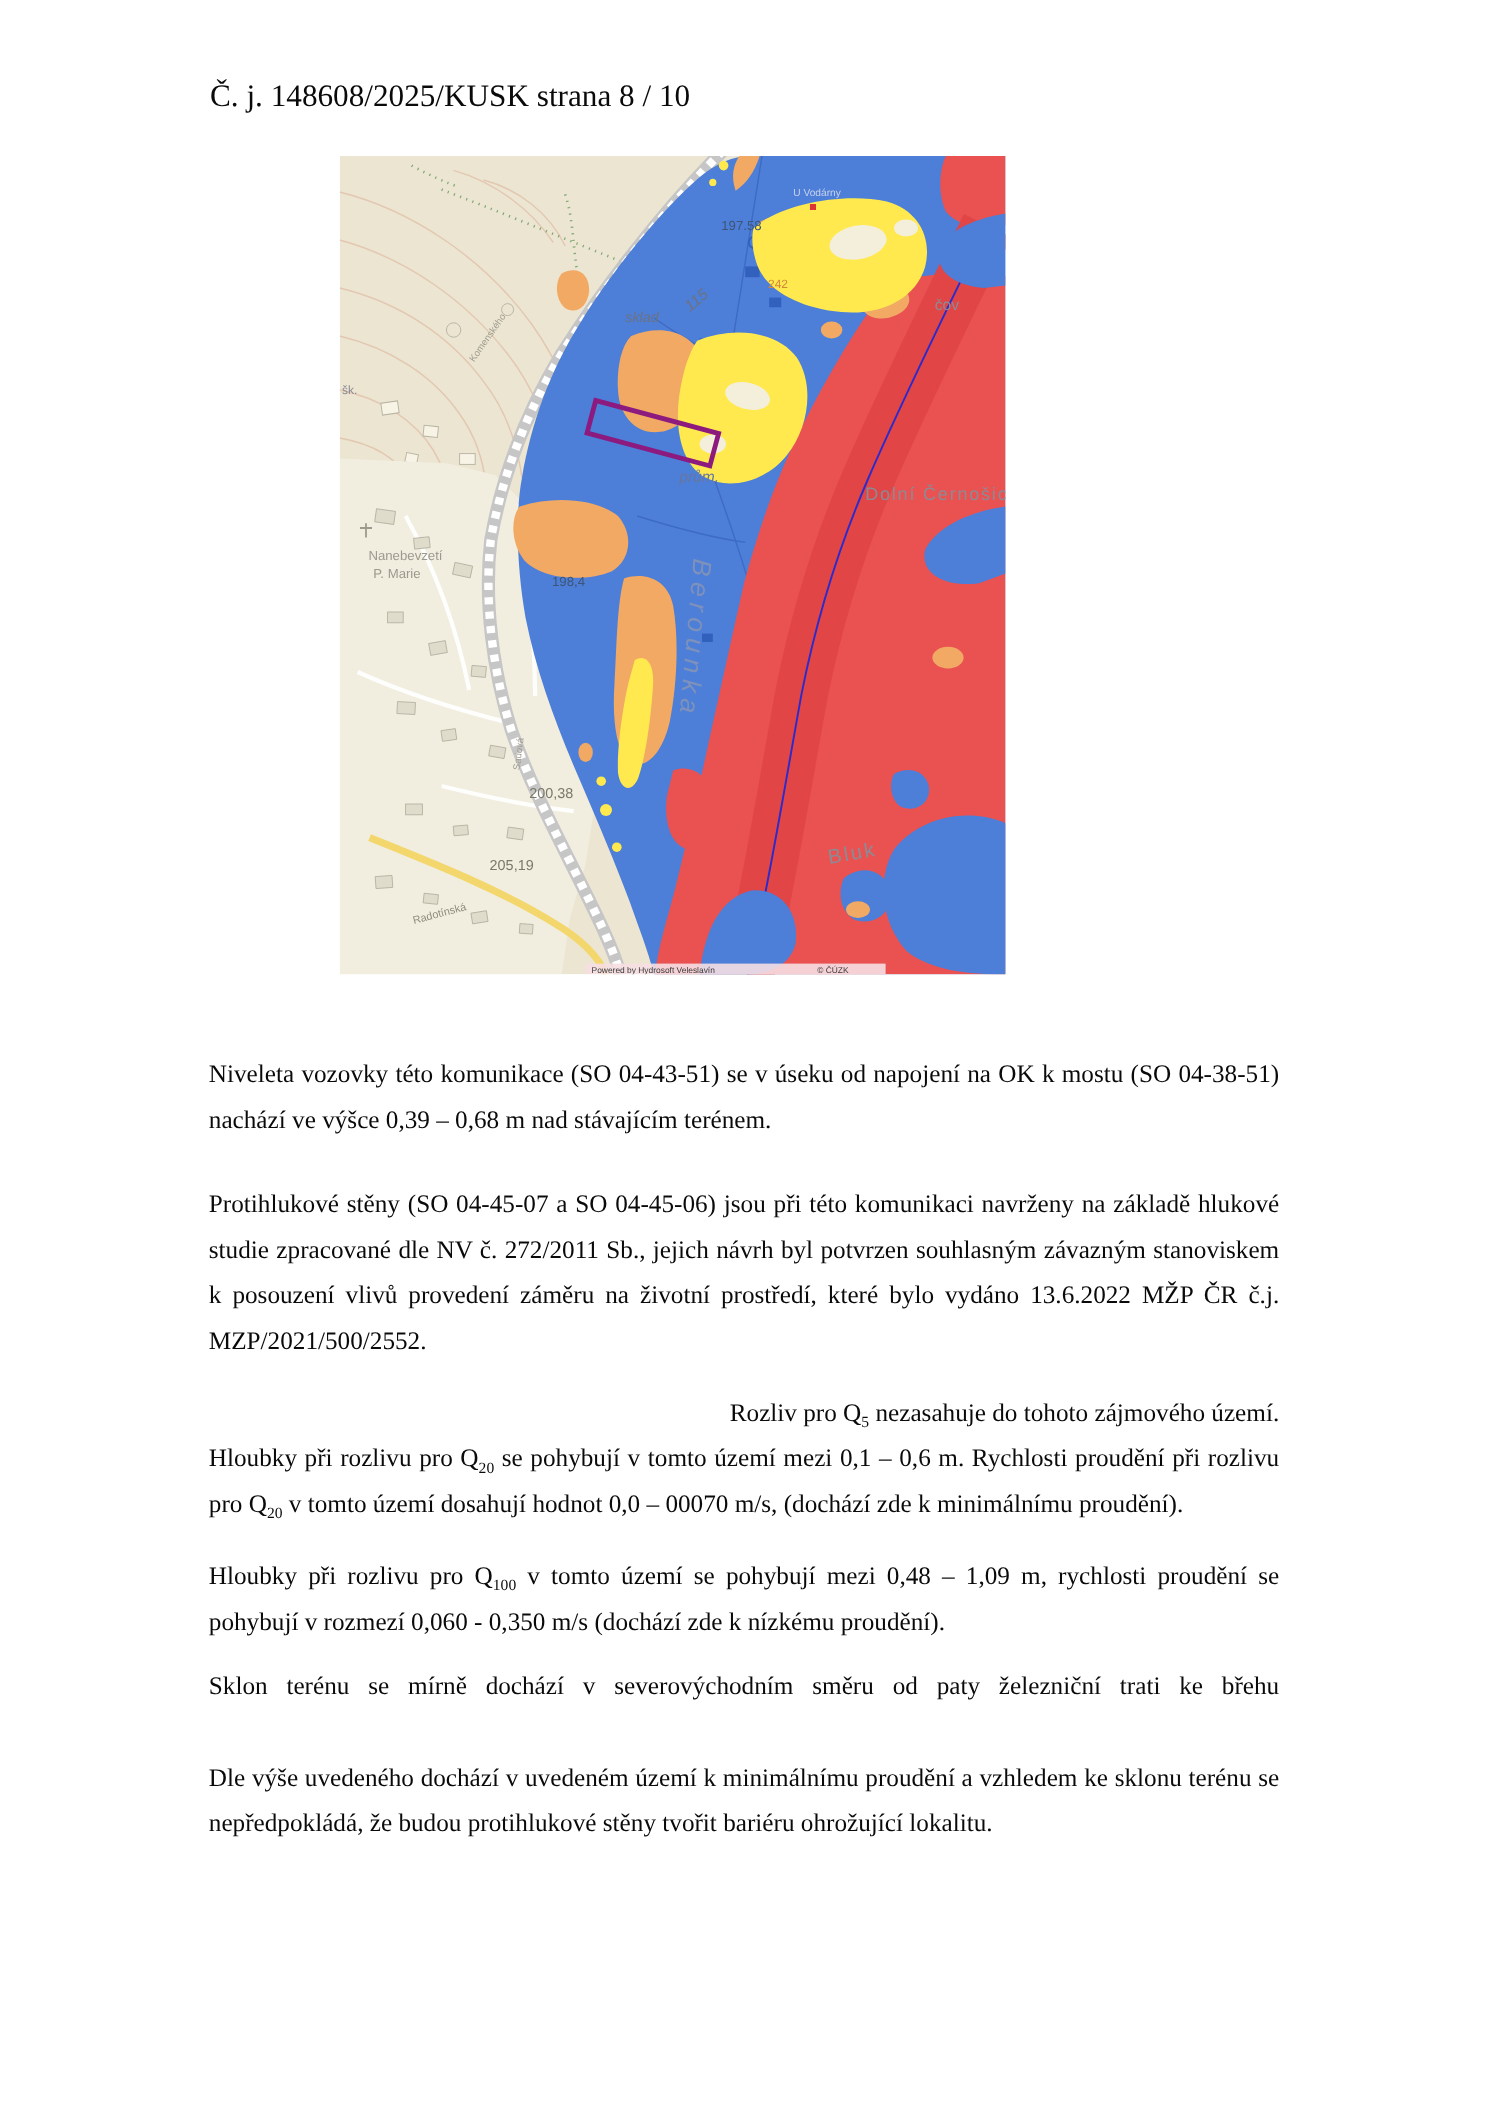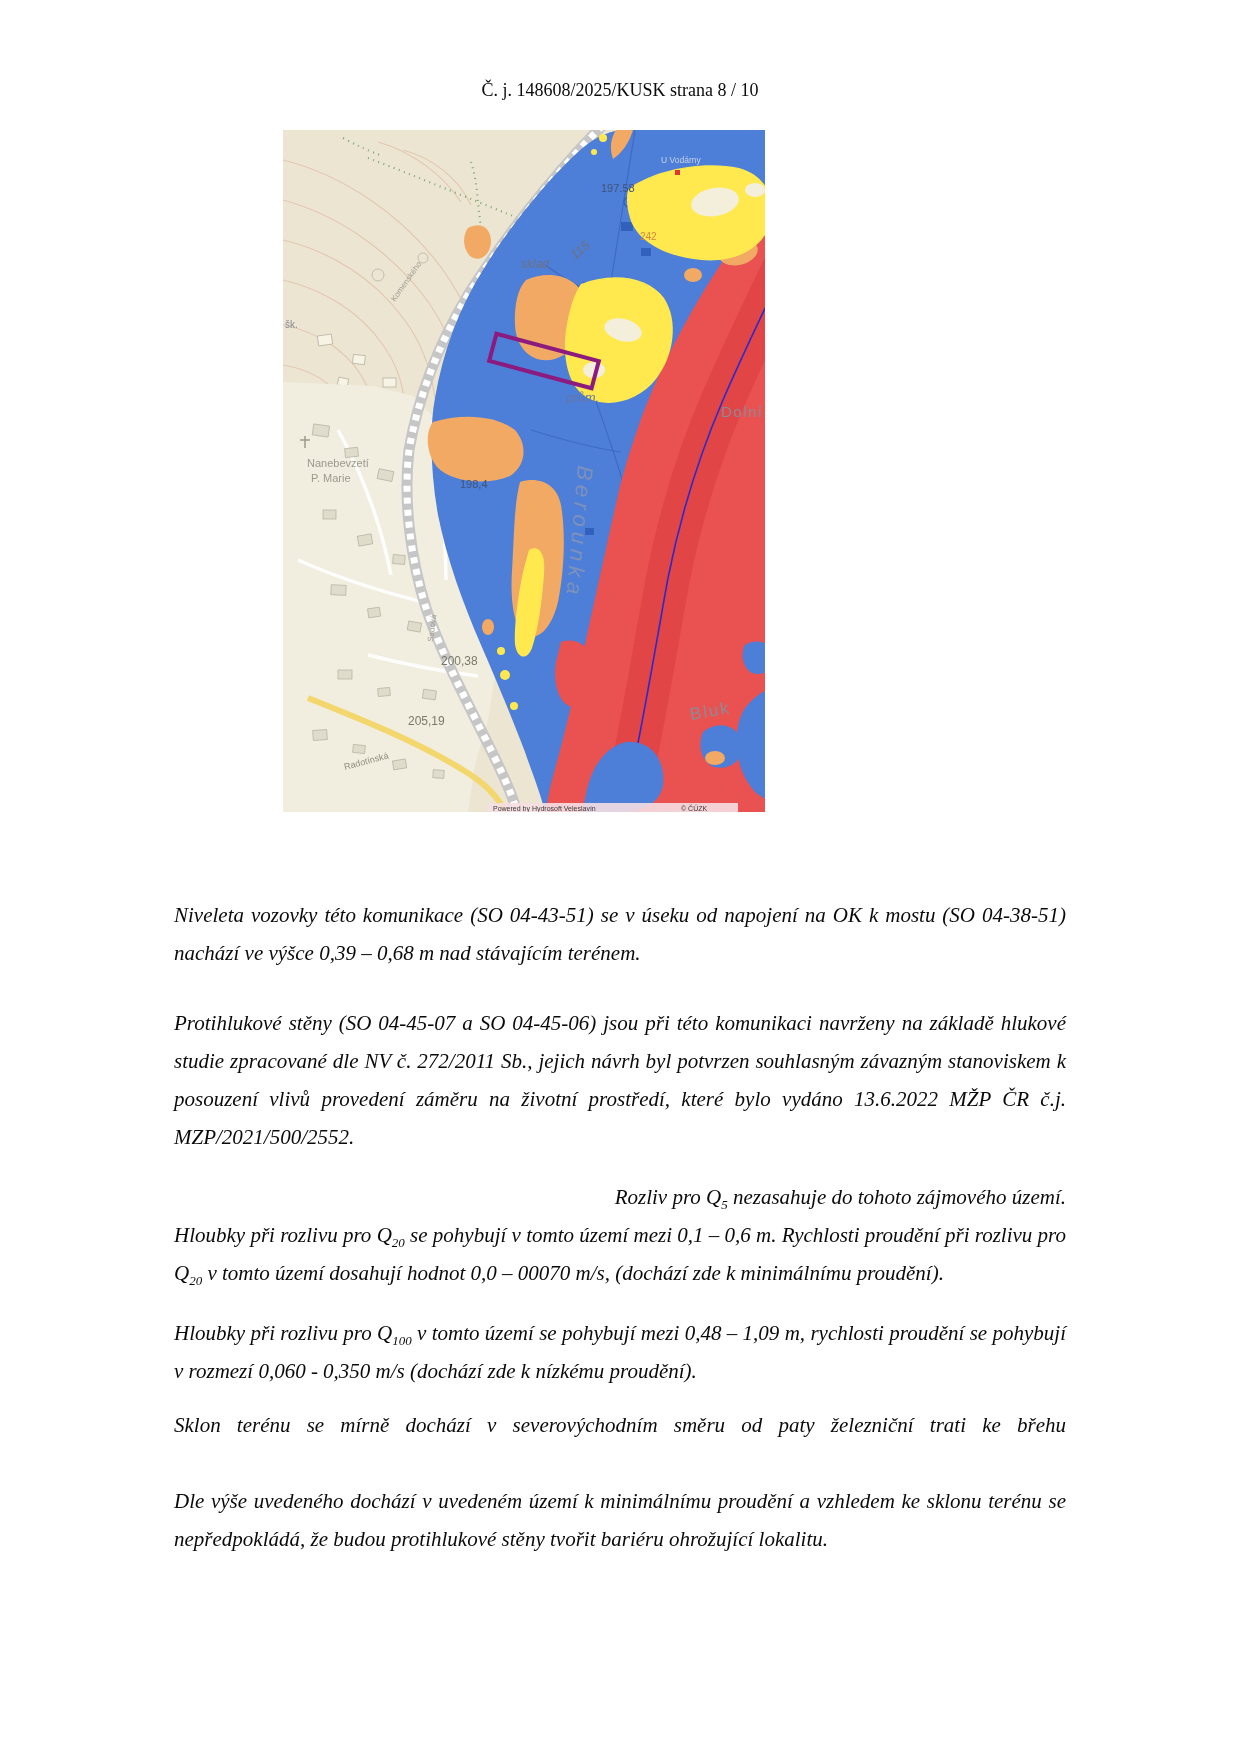--- a/index.html
+++ b/index.html
@@ -2,31 +2,31 @@
 <html><head>
 <meta charset="utf-8">
 <style>
   html,body { margin:0; padding:0; background:#888; }
   .page {
     position:relative; width:1241px; height:1754px; background:#ffffff;
     margin:0 auto; overflow:hidden;
     font-family:"Liberation Serif", serif; color:#0a0a0a;
   }
   .header-ref {
-    position:absolute; top:80px; left:175px; width:890px;
-    text-align:center; font-size:18px; font-style:normal; white-space:nowrap;
+    position:absolute; top:65px; left:175px; width:890px;
+    text-align:left; font-size:26px; font-style:normal; white-space:nowrap;
   }
   .map-frame {
-    position:absolute; left:283px; top:130px; width:482px; height:682px;
+    position:absolute; left:283px; top:130px; width:555px; height:682px;
     overflow:hidden;
   }
   .map-frame svg { display:block; }
   .textcol {
-    position:absolute; left:174px; top:896px; width:892px;
-    font-size:21px; font-style:italic; line-height:38px;
+    position:absolute; left:174px; top:876px; width:892px;
+    font-size:21px; line-height:38px;
   }
   .para { text-align:justify; }
   .para.noj { text-align:right; }
   .jlast { text-align:justify; text-align-last:justify; }
   sub { font-size:13px; line-height:0; }
   #p1 { margin-bottom:32px; }
   #p2 { margin-bottom:22px; }
   #p3 { margin-bottom:0; }
   #p4 { margin-bottom:22px; }
   #p5 { margin-bottom:16px; }

